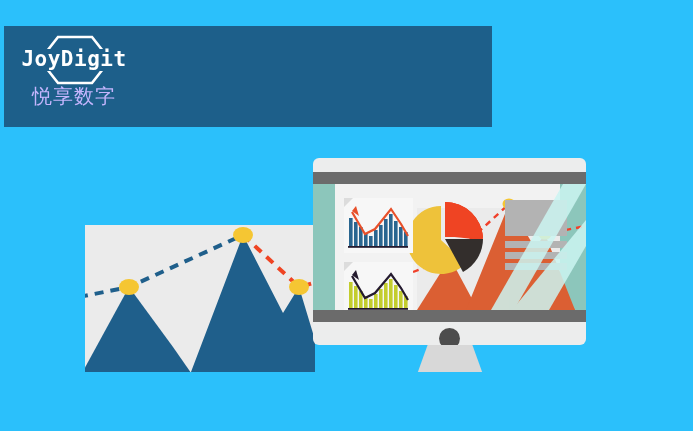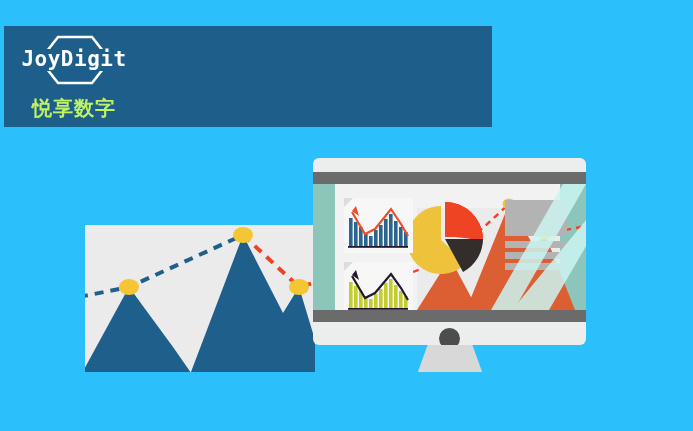--- a/index.html
+++ b/index.html
@@ -42,26 +42,26 @@
     text-align: center;
     color: #ffffff;
     font-size: 21px;
     font-weight: bold;
     letter-spacing: 0.5px;
     font-family: "DejaVu Sans Mono", monospace;
     white-space: nowrap;
   }
   #brand-sub {
     position: absolute;
-    left: 0; top: 60px;
+    left: 0; top: 48px;
     width: 112px;
     text-align: center;
-    color: #bef264;
+    color: #c4b5fd;
     font-size: 20px;
-    font-weight: bold;
+    font-weight: normal;
     letter-spacing: 1px;
     white-space: nowrap;
   }
   #banner-title {
     color: #ffffff;
     font-size: 52px;
     font-weight: bold;
     letter-spacing: 3px;
     margin-left: 22px;
     line-height: 1;

